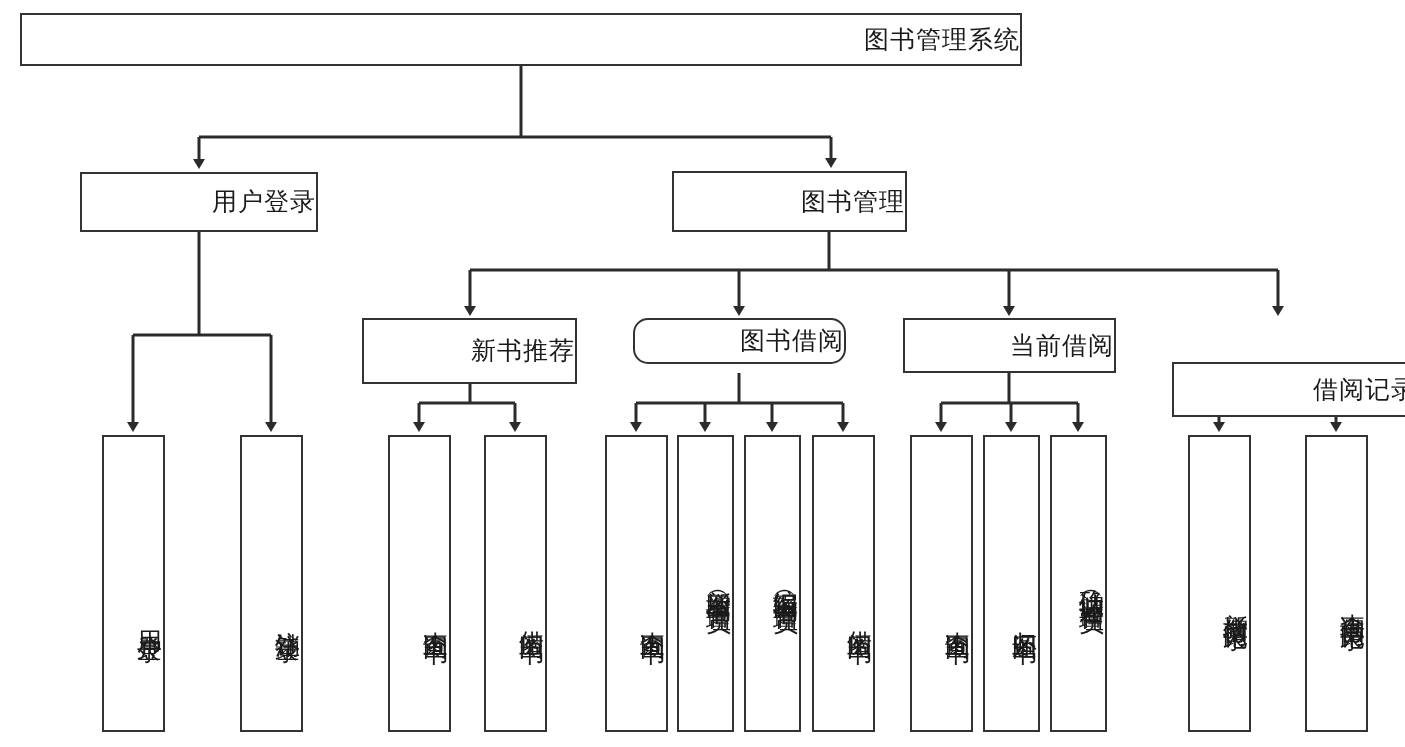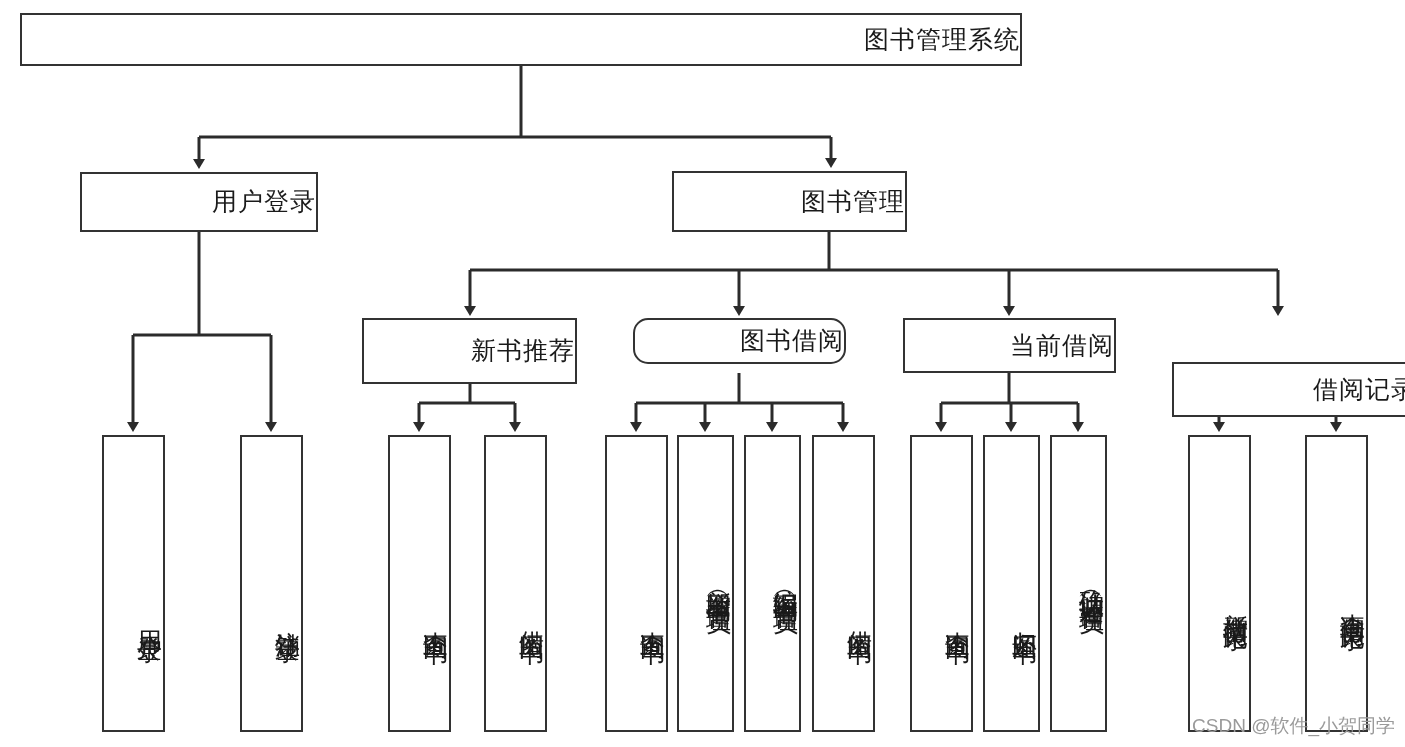--- a/index.html
+++ b/index.html
@@ -179,15 +179,14 @@
     <span>确认归还（管理员）</span>
   </div>
 
   <div class="node vert" style="left:1188px; top:435px; width:63px; height:297px; padding-top:42px;">
     <span>新增借阅记录</span>
   </div>
   <div class="node vert" style="left:1305px; top:435px; width:63px; height:297px; padding-top:42px;">
     <span>查询借阅记录</span>
   </div>
 
-  <div class="watermark">CSDN @软件_小贺同学</div>
 
 </div>
 
 </body></html>

